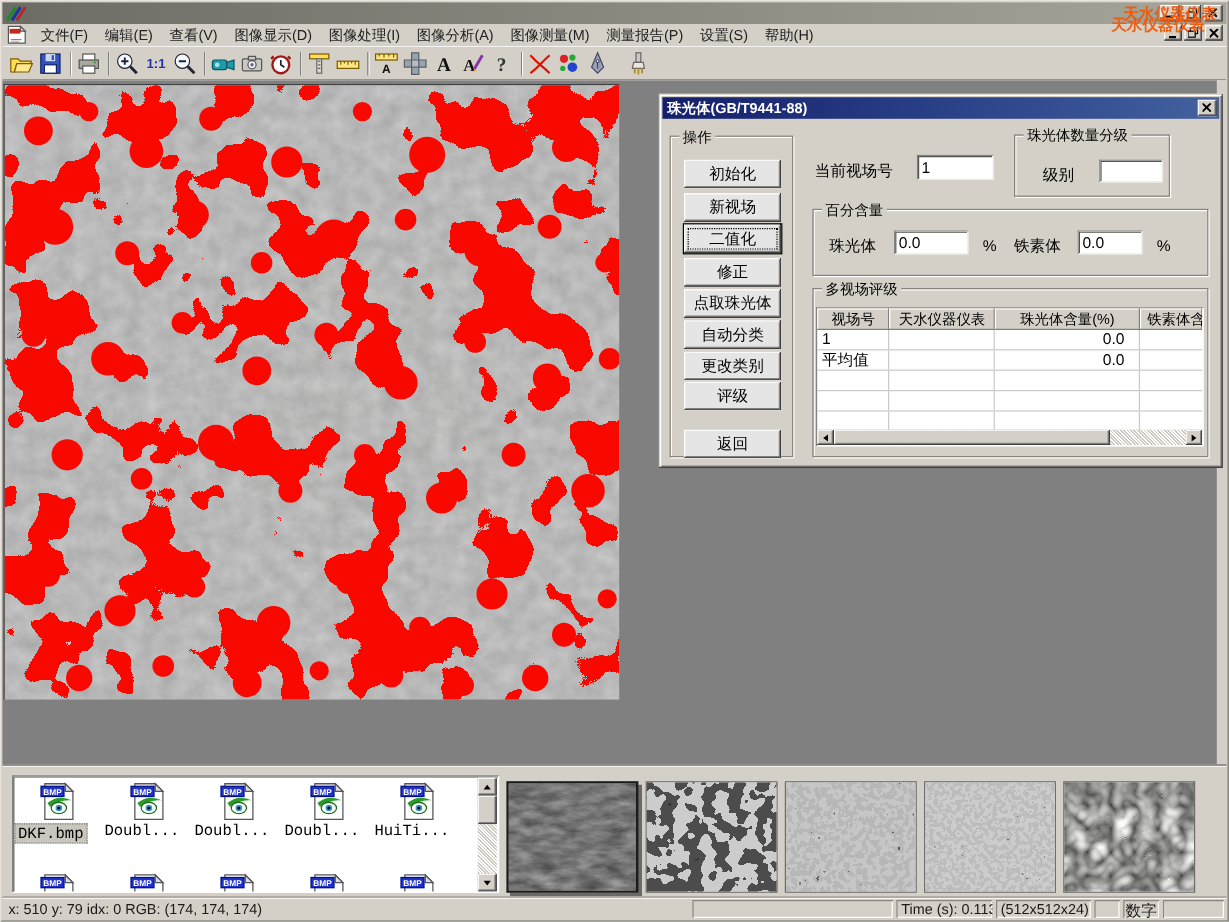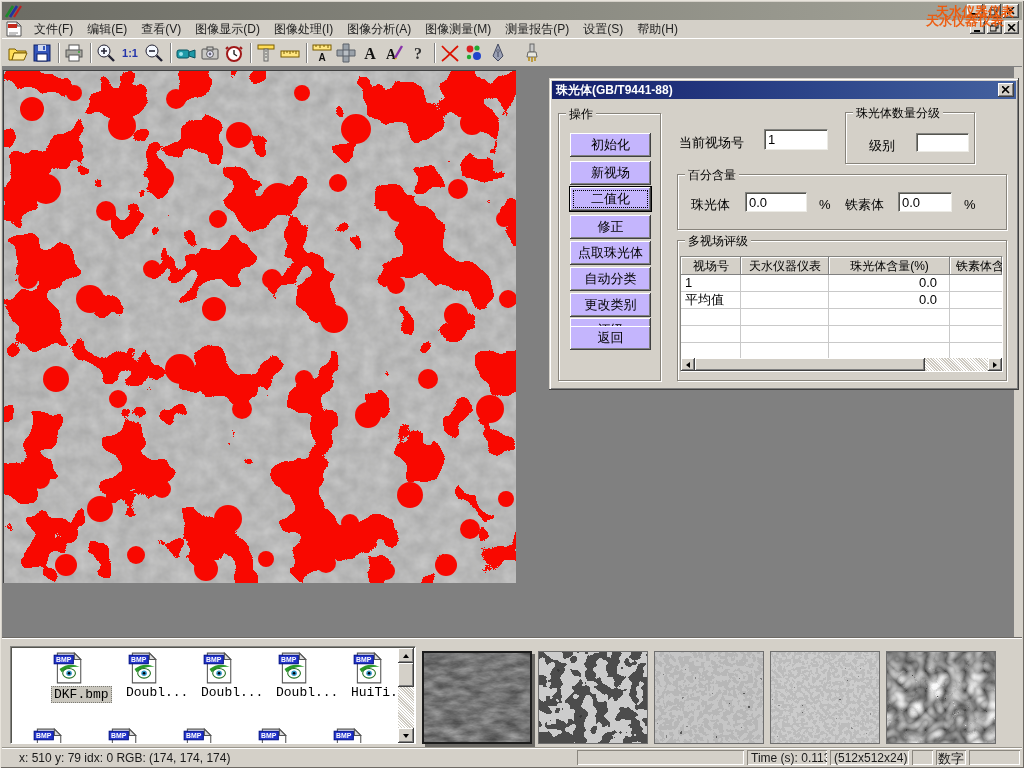--- a/index.html
+++ b/index.html
@@ -43,21 +43,21 @@
   .dialog { position:absolute; left:547px; top:11px; width:470px; height:312px; background:#d4d0c8;
             box-shadow: inset -1px -1px 0 #404040, inset 1px 1px 0 #d4d0c8, inset 2px 2px 0 #fff, inset -2px -2px 0 #808080; }
   .dlg-title { position:absolute; left:3px; top:3px; right:3px; height:18px;
                background:linear-gradient(90deg,#141f6b,#2c4489 55%,#43619f);
                color:#fff; font-weight:bold; display:flex; align-items:center; padding-left:4px; }
   .dlg-close { position:absolute; right:2px; top:2px; width:16px; height:14px; background:#d4d0c8;
                box-shadow: inset -1px -1px 0 #404040, inset 1px 1px 0 #fff, inset -2px -2px 0 #808080;
                display:flex; align-items:center; justify-content:center; font-weight:bold; font-size:11px; color:#000; }
   .groupbox { position:absolute; border:1px solid #87837b; box-shadow:1px 1px 0 #fff, inset 1px 1px 0 #fff; }
   .gb-legend { position:absolute; top:-8px; left:7px; background:#d4d0c8; padding:0 3px; color:#000000; }
-  .dlg-btn { position:absolute; left:21px; width:81px; height:24px; background:#c4b5fd; color:#000;
+  .dlg-btn { position:absolute; left:21px; width:81px; height:24px; background:#e5e5e5; color:#000;
              display:flex; align-items:center; justify-content:center; font-size:13px;
              box-shadow: inset -1px -1px 0 #404040, inset 1px 1px 0 #fff, inset -2px -2px 0 #808080; }
   .dlg-btn.focused { outline:1px solid #000; outline-offset:0; }
   .dlg-btn.focused::after { content:""; position:absolute; left:3px; top:3px; right:3px; bottom:3px; border:1px dotted #000; }
   .lbl { position:absolute; color:#000; font-size:13px; white-space:nowrap; }
   .field { position:absolute; background:#fff; border:1px solid; border-color:#848480 #ecebe5 #ecebe5 #848480;
            box-shadow: inset 1px 1px 0 #55554f; font-size:13px; padding:1px 3px; font-family:"Liberation Sans","DejaVu Sans",sans-serif; }
   input.field { outline:none; }
 
   
@@ -78,39 +78,39 @@
   .tri-l { width:0;height:0;border-top:3px solid transparent;border-bottom:3px solid transparent;border-right:4px solid #000; }
   .tri-r { width:0;height:0;border-top:3px solid transparent;border-bottom:3px solid transparent;border-left:4px solid #000; }
   .tri-u { width:0;height:0;border-left:3px solid transparent;border-right:3px solid transparent;border-bottom:4px solid #000; }
   .tri-d { width:0;height:0;border-left:3px solid transparent;border-right:3px solid transparent;border-top:4px solid #000; }
 
   
   .bottom-panel { position:absolute; left:2px; top:637px; width:1020px; height:110px; background:#d4d0c8;
                   border-top:1px solid #6e6a64; box-shadow: inset 0 1px 0 #fff; }
   .filebox { position:absolute; left:8px; top:8px; width:406px; height:98px; background:#fff;
              border:1px solid; border-color:#848480 #fff #fff #848480; box-shadow: inset 1px 1px 0 #55554f; overflow:hidden; }
-  .file-item { position:absolute; top:4px; width:72px; text-align:left;padding-left:39px; }
+  .file-item { position:absolute; top:4px; width:72px; text-align:left; }
   .file-item svg { display:block; margin:0 auto; }
   .file-label { font-family:"Liberation Mono","DejaVu Sans Mono",monospace; font-size:13px; margin-top:1px; white-space:nowrap; color:#000; }
   .file-label.sel { background:#c9c6bd; display:inline-block; padding:0 2px; border:1px dotted #7a7a74; }
   .row2-ico { position:absolute; top:80px; }
   .vscroll { position:absolute; right:1px; top:1px; width:16px; height:95px;
              background-image:repeating-linear-gradient(45deg,#fff 0 1px,#cdc9c0 1px 2px); }
   .vscroll .sb-btn { width:16px; height:15px; }
   .vs-up { position:absolute; top:0; } .vs-down { position:absolute; bottom:0; }
   .vs-thumb { position:absolute; top:15px; left:0; width:16px; height:24px; }
 
   .thumb { position:absolute; top:13px; width:110px; height:93px; border:1px solid #6e6e6e; }
   .thumb.selected { border:2px solid #1c1c1c; box-shadow:3px 3px 0 rgba(20,20,20,.55); }
   .thumb svg { display:block; width:100%; height:100%; }
 
   
   .statusbar { position:absolute; left:2px; top:747px; width:1020px; height:19px; background:#d4d0c8;
                border-top:1px solid #9a968c; box-shadow: inset 0 1px 0 #fff; }
-  .st-left { position:absolute; left:17px; top:3px; color:#1a1a1a; font-size:12px; }
+  .st-left { position:absolute; left:5px; top:3px; color:#1a1a1a; font-size:12px; }
   .st-panel { position:absolute; top:2px; height:15px; box-shadow: inset 1px 1px 0 #8a867e, inset -1px -1px 0 #fff;
               font-size:12px; color:#1a1a1a; padding:1px 4px 0 4px; overflow:hidden; white-space:nowrap; }
 </style>
 </head>
 <body>
 
 <svg width="0" height="0" style="position:absolute">
   <defs>
     <filter id="f-gray" x="0" y="0" width="100%" height="100%" color-interpolation-filters="sRGB">
       <feTurbulence type="fractalNoise" baseFrequency="0.07" numOctaves="3" seed="3"></feTurbulence>
@@ -470,21 +470,21 @@
         <span class="gb-legend">操作</span>
       </div>
       <div class="dlg-btn" style="top:55px">初始化</div>
       <div class="dlg-btn" style="top:83px">新视场</div>
       <div class="dlg-btn focused" style="top:109px">二值化</div>
       <div class="dlg-btn" style="top:137px">修正</div>
       <div class="dlg-btn" style="top:163px">点取珠光体</div>
       <div class="dlg-btn" style="top:189px">自动分类</div>
       <div class="dlg-btn" style="top:215px">更改类别</div>
       <div class="dlg-btn" style="top:240px">评级</div>
-      <div class="dlg-btn" style="top:248px">返回</div>
+      <div class="dlg-btn" style="top:280px">返回</div>
 
       <div class="lbl" style="left:130px; top:56px;">当前视场号</div>
       <input class="field" style="left: 215px; top: 51px; width: 64px; height: 21px;" readonly="" value="1">
 
       <div class="groupbox" style="left:296px; top:34px; width:130px; height:52px;">
         <span class="gb-legend">珠光体数量分级</span>
       </div>
       <div class="lbl" style="left:320px; top:59px;">级别</div>
       <input class="field" style="left: 367px; top: 55px; width: 53px; height: 19px;" readonly="" value="">
 

